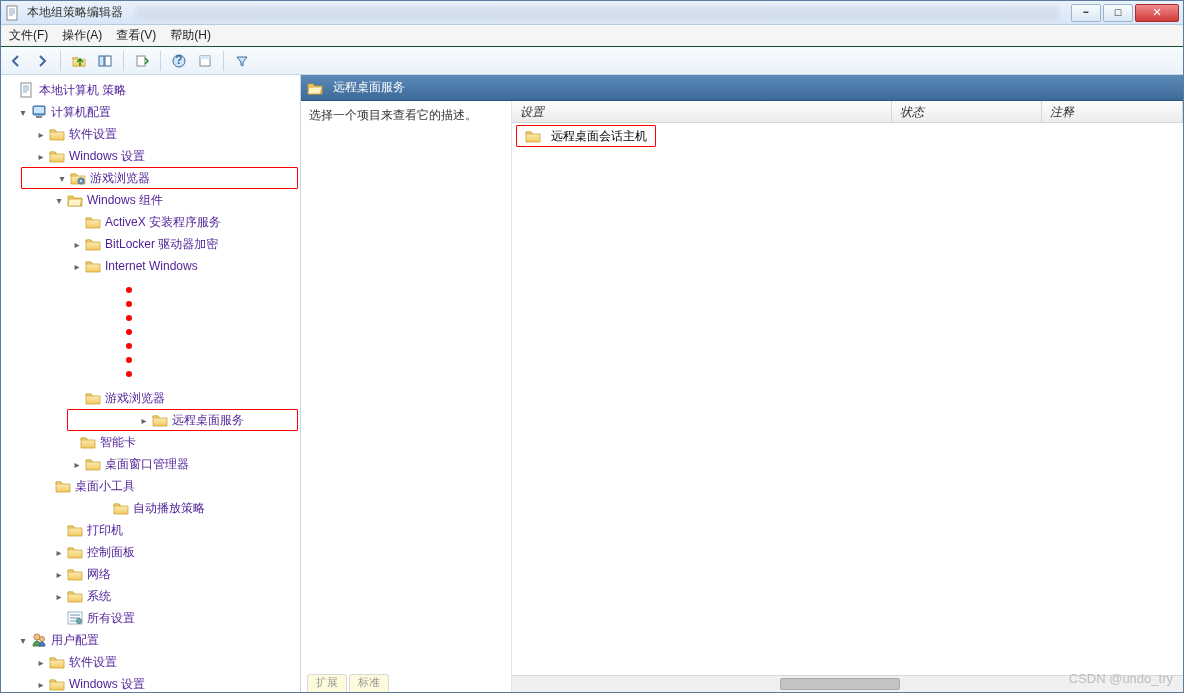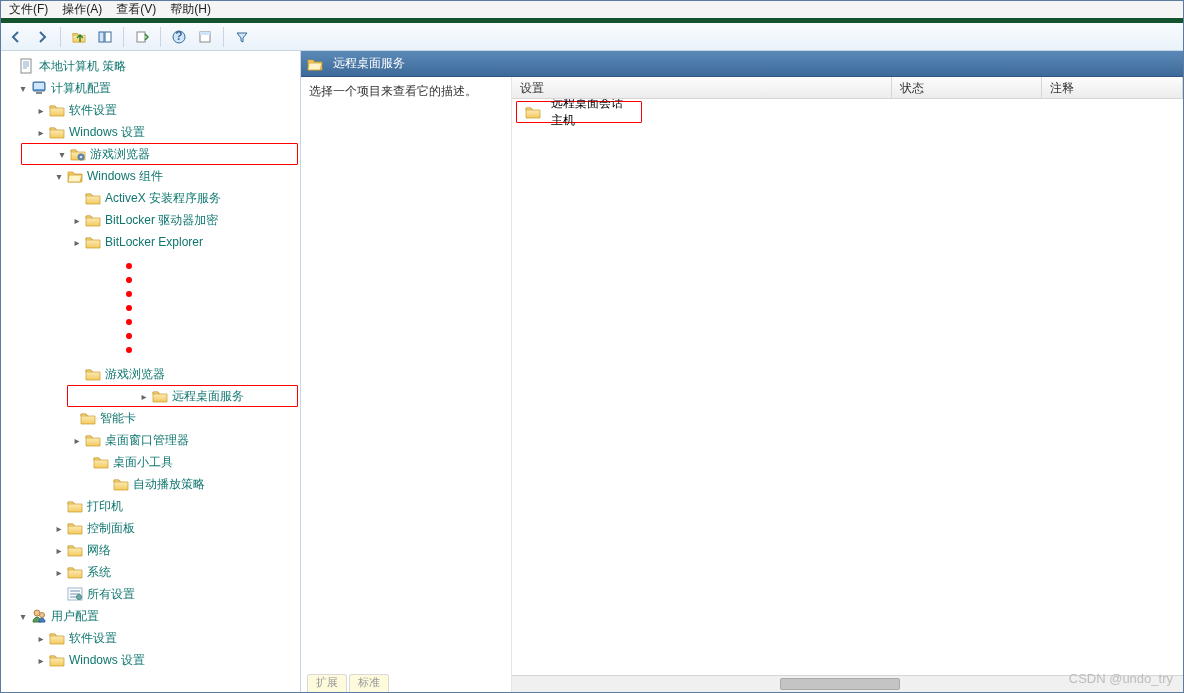--- a/index.html
+++ b/index.html
@@ -11,50 +11,50 @@
 .titlebar .icon { width: 16px; height: 16px; margin-right: 6px; }
 .titlebar .title { flex: 0 0 auto; color: #333; font-size: 12px; }
 .titlebar .blur-area { flex: 1; height: 14px; margin: 0 12px; background: #cfd8e3; border-radius: 2px; filter: blur(2px); opacity: .6; }
 .winbtns { display: flex; gap: 2px; margin-left: auto; }
 .winbtn { width: 30px; height: 18px; border: 1px solid #9bb3cb; background: linear-gradient(#f7fbff,#dbe8f5); border-radius: 2px; display: flex; align-items: center; justify-content: center; font-size: 10px; color: #333; }
 .winbtn.close { background: linear-gradient(#f08b8b,#d23b3b); border-color: #a82a2a; color: #fff; width: 44px; }
 .winbtn.close::before { content: "✕"; font-size: 11px; }
 .winbtn.min::before { content: "━"; font-size: 8px; }
 .winbtn.max::before { content: "☐"; font-size: 9px; }
 
-.menubar { height: 22px; background: #f5f5f5; display: flex; align-items: center; gap: 14px; padding: 0 8px; border-bottom: 5px solid #14532d; color: #222; }
+.menubar { height: 22px; background: #f5f5f5; display: flex; align-items: center; gap: 14px; padding: 0 8px; border-bottom: 1px solid #14532d; color: #222; }
 .menubar span { cursor: default; }
 
 .toolbar { height: 28px; background: linear-gradient(#f8fbfe,#eaf2fa); border-bottom: 1px solid #c9d5e3; display: flex; align-items: center; padding: 0 4px; gap: 4px; }
 .tbtn { width: 22px; height: 22px; border: 1px solid transparent; display: flex; align-items: center; justify-content: center; border-radius: 2px; }
 .tsep { width: 1px; height: 20px; background: #c9d5e3; margin: 0 3px; }
 
 .body { flex: 1; display: flex; min-height: 0; }
 .tree-pane { width: 300px; border-right: 1px solid #c9d5e3; overflow-y: auto; background: #fff; padding: 4px 0; position: relative; }
 .tree-pane::-webkit-scrollbar { width: 16px; }
 .tree-pane::-webkit-scrollbar-track { background: #f0f0f0; }
 .tree-pane::-webkit-scrollbar-thumb { background: #c4c4c4; border: 1px solid #aaa; }
 
 .tree-node { display: flex; align-items: center; height: 22px; padding: 0 4px; white-space: nowrap; cursor: default; }
 .expander { width: 12px; height: 12px; margin-right: 2px; flex: 0 0 auto; display: flex; align-items: center; justify-content: center; color: #666; font-size: 10px; }
 .expander.empty { visibility: hidden; }
 .ticon { width: 16px; height: 16px; margin-right: 4px; flex: 0 0 auto; }
-.tree-node .label { color: #0f766e; }
+.tree-node .label { color: #4c1d95; }
 .hlred { border: 1.5px solid #f00; border-radius: 1px; }
 
 .dots-col { margin-left: 125px; display: flex; flex-direction: column; gap: 8px; padding: 10px 0; }
 .dot { width: 6px; height: 6px; background: #f00; border-radius: 50%; }
 
 .content-pane { flex: 1; display: flex; flex-direction: column; min-width: 0; }
 .content-header { height: 26px; background: linear-gradient(#5c8ab8,#3d6a98); color: #fff; display: flex; align-items: center; padding: 0 6px; gap: 6px; border-bottom: 1px solid #2c5580; }
 .content-body { flex: 1; display: flex; min-height: 0; justify-content: center; }
 .desc-col { width: 210px; padding: 6px 8px; color: #333; }
 .list-col { flex: 1; display: flex; flex-direction: column; border-left: 1px solid #e4e4e4; min-width: 0; }
 .list-header { height: 22px; display: flex; background: linear-gradient(#fdfdfd,#ececec); border-bottom: 1px solid #d6d6d6; }
-.lh-cell { padding: 3px 8px; border-right: 1px solid #d6d6d6; color: #333; }
+.lh-cell { padding: 3px 8px; border-right: 1px solid #d6d6d6; color: #333; font-style: italic; }
 .list-rows { flex: 1; overflow: auto; padding-top: 2px; }
 .list-row { height: 22px; display: flex; align-items: center; padding: 0 8px; gap: 6px; }
 .list-row .ticon { width: 16px; height: 16px; }
 .hscroll { height: 17px; background: #f0f0f0; border-top: 1px solid #d6d6d6; position: relative; }
 .hscroll-thumb { position: absolute; left: 40%; top: 2px; width: 120px; height: 12px; background: #c4c4c4; border: 1px solid #aaa; border-radius: 2px; }
 
 .tabs-stub { position: absolute; bottom: 0; left: 306px; height: 18px; display: flex; gap: 2px; opacity: .55; }
 .tab-stub { border: 1px solid #bbb; border-bottom: none; padding: 0 8px; background: #fef9c3; border-radius: 3px 3px 0 0; font-size: 11px; color: #444; }
 
 .watermark { position: absolute; right: 10px; bottom: 6px; color: #bdbdbd; font-size: 13px; font-family: Arial; }
@@ -101,20 +101,32 @@
     <symbol id="settings-list-icon" viewBox="0 0 16 16">
       <rect x="1" y="2" width="14" height="12" fill="#fff" stroke="#9bb3cb"></rect>
       <path d="M3 5h10M3 8h10M3 11h7" stroke="#6b8fb4"></path>
       <circle cx="12" cy="11" r="2.5" fill="#7aa" stroke="#488"></circle>
     </symbol>
   </defs>
 </svg>
 
 <div class="window">
 
+  <div class="titlebar">
+    <svg class="icon">
+        <use href="#doc-icon"></use>
+      </svg>
+    <span class="title">本地组策略编辑器</span>
+    <div class="blur-area"></div>
+    <div class="winbtns">
+      <div class="winbtn min"></div>
+      <div class="winbtn max"></div>
+      <div class="winbtn close"></div>
+    </div>
+  </div>
 
   <div class="menubar">
     <span>文件(F)</span>
     <span>操作(A)</span>
     <span>查看(V)</span>
     <span>帮助(H)</span>
   </div>
 
   <div class="toolbar">
     <div class="tbtn">
@@ -230,21 +242,21 @@
         <svg class="ticon">
             <use href="#folder-icon"></use>
           </svg>
         <span class="label">BitLocker 驱动器加密</span>
       </div>
       <div class="tree-node" style="padding-left:70px">
         <span class="expander">▸</span>
         <svg class="ticon">
             <use href="#folder-icon"></use>
           </svg>
-        <span class="label">BitLocker Explorer</span>
+        <span class="label">Internet Windows</span>
       </div>
 
       <div class="dots-col">
         <div class="dot"></div>
           <div class="dot"></div>
           <div class="dot"></div>
           <div class="dot"></div>
           <div class="dot"></div>
           <div class="dot"></div>
           <div class="dot"></div>
@@ -273,21 +285,21 @@
           </svg>
         <span class="label">智能卡</span>
       </div>
       <div class="tree-node" style="padding-left:70px">
         <span class="expander">▸</span>
         <svg class="ticon">
             <use href="#folder-icon"></use>
           </svg>
         <span class="label">桌面窗口管理器</span>
       </div>
-      <div class="tree-node" style="padding-left:78px">
+      <div class="tree-node" style="padding-left:40px">
         <span class="expander empty"></span>
         <svg class="ticon">
             <use href="#folder-icon"></use>
           </svg>
         <span class="label">桌面小工具</span>
       </div>
       <div class="tree-node" style="padding-left:98px">
         <span class="expander empty"></span>
         <svg class="ticon">
             <use href="#folder-icon"></use>
@@ -366,21 +378,21 @@
         <div class="desc-col">
           <span>选择一个项目来查看它的描述。</span>
         </div>
         <div class="list-col">
           <div class="list-header">
             <div class="lh-cell" style="width:380px">设置</div>
             <div class="lh-cell" style="width:150px">状态</div>
             <div class="lh-cell" style="flex:1">注释</div>
           </div>
           <div class="list-rows">
-            <div class="list-row hlred" style="width:126px;margin-left:4px">
+            <div class="list-row hlred" style="width:140px;margin-left:4px">
               <svg class="ticon">
                   <use href="#folder-icon"></use>
                 </svg>
               <span>远程桌面会话主机</span>
             </div>
           </div>
           <div class="hscroll">
             <div class="hscroll-thumb"></div>
           </div>
         </div>

